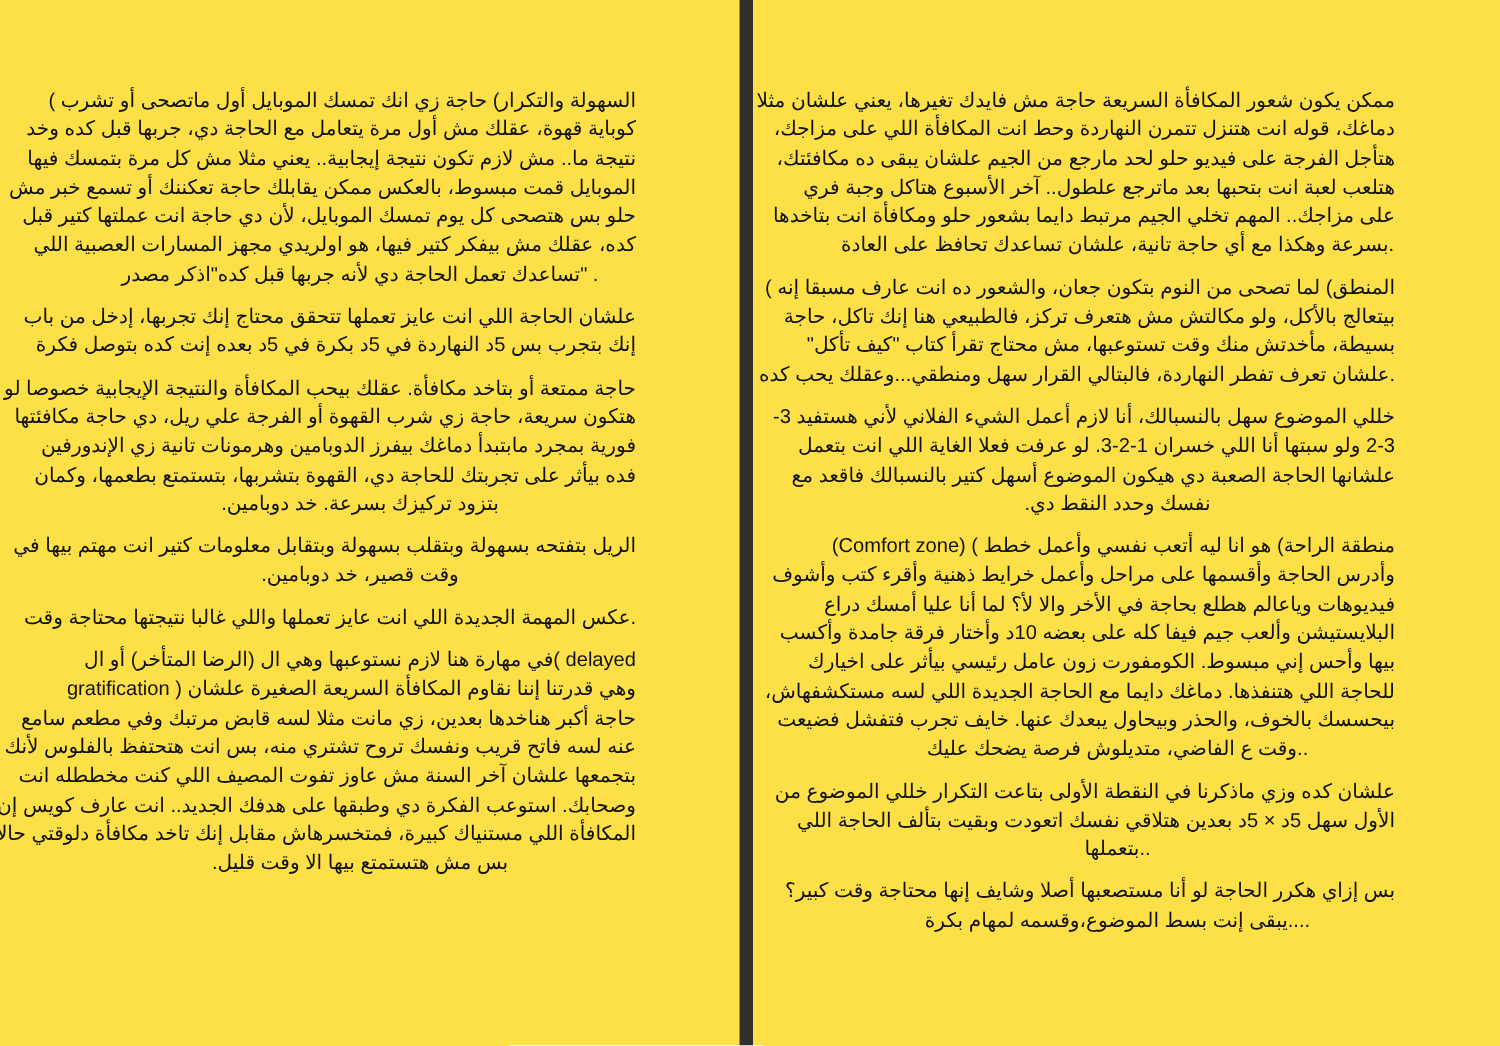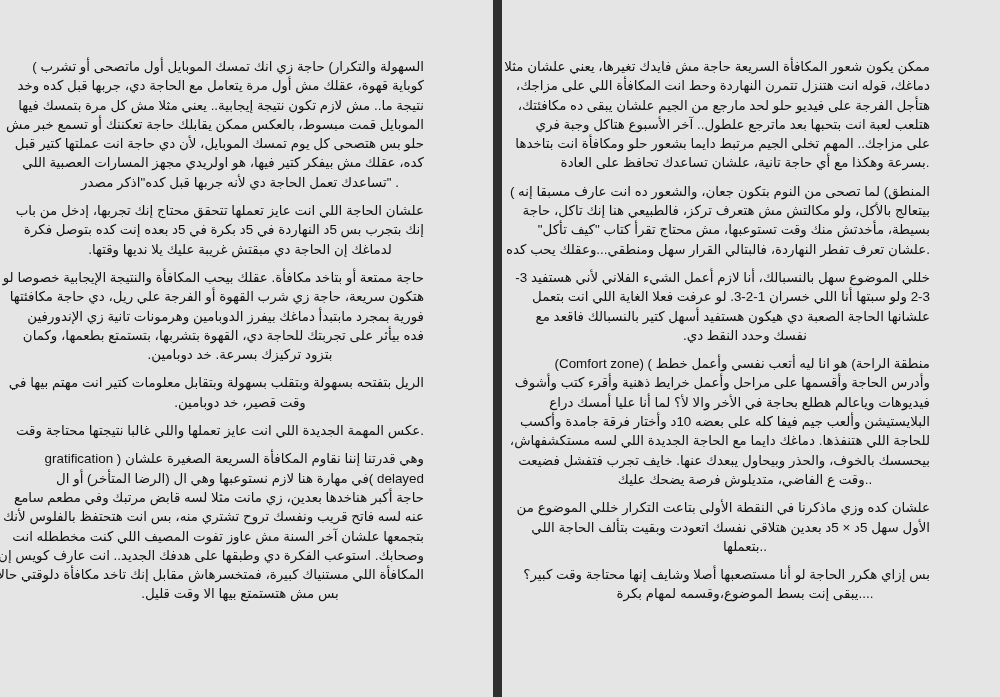--- a/index.html
+++ b/index.html
@@ -12,21 +12,21 @@
       height: 697px;
       position: relative;
       overflow: hidden;
       font-family: "Liberation Sans", "DejaVu Sans", sans-serif;
       color: #111111;
     }
     .page {
       position: absolute;
       top: 0;
       height: 697px;
-      background: #e5e5e5;
+      background: #fde047;
     }
     .page-left {
       left: 0;
       width: 493px;
     }
     .page-right {
       left: 502px;
       width: 498px;
     }
     .divider {
@@ -74,39 +74,38 @@
       <span class="line">كوباية قهوة، عقلك مش أول مرة يتعامل مع الحاجة دي، جربها قبل كده وخد</span>
       <span class="line">نتيجة ما.. مش لازم تكون نتيجة إيجابية.. يعني مثلا مش كل مرة بتمسك فيها</span>
       <span class="line">الموبايل قمت مبسوط، بالعكس ممكن يقابلك حاجة تعكننك أو تسمع خبر مش</span>
       <span class="line">حلو بس هتصحى كل يوم تمسك الموبايل، لأن دي حاجة انت عملتها كتير قبل</span>
       <span class="line">كده، عقلك مش بيفكر كتير فيها، هو اولريدي مجهز المسارات العصبية اللي</span>
       <span class="line">. "تساعدك تعمل الحاجة دي لأنه جربها قبل كده"اذكر مصدر</span>
     </p>
     <p class="para">
       <span class="line">علشان الحاجة اللي انت عايز تعملها تتحقق محتاج إنك تجربها، إدخل من باب</span>
       <span class="line">إنك بتجرب بس 5د النهاردة في 5د بكرة في 5د بعده إنت كده بتوصل فكرة</span>
-      <span class="line">لدماغك إن الحاجة دي مبقتش غريبة عليك يلا نديها وقتها.</span>
     </p>
     <p class="para">
       <span class="line">حاجة ممتعة أو بتاخد مكافأة. عقلك بيحب المكافأة والنتيجة الإيجابية خصوصا لو</span>
       <span class="line">هتكون سريعة، حاجة زي شرب القهوة أو الفرجة علي ريل، دي حاجة مكافئتها</span>
       <span class="line">فورية بمجرد مابتبدأ دماغك بيفرز الدوبامين وهرمونات تانية زي الإندورفين</span>
       <span class="line">فده بيأثر على تجربتك للحاجة دي، القهوة بتشربها، بتستمتع بطعمها، وكمان</span>
       <span class="line">بتزود تركيزك بسرعة. خد دوبامين.</span>
     </p>
     <p class="para">
       <span class="line">الريل بتفتحه بسهولة وبتقلب بسهولة وبتقابل معلومات كتير انت مهتم بيها في</span>
       <span class="line">وقت قصير، خد دوبامين.</span>
     </p>
     <p class="para">
       <span class="line">.عكس المهمة الجديدة اللي انت عايز تعملها واللي غالبا نتيجتها محتاجة وقت</span>
     </p>
     <p class="para">
+      <span class="line">delayed )في مهارة هنا لازم نستوعبها وهي ال (الرضا المتأخر) أو ال</span>
       <span class="line">وهي قدرتنا إننا نقاوم المكافأة السريعة الصغيرة علشان  ( gratification</span>
-      <span class="line">delayed )في مهارة هنا لازم نستوعبها وهي ال (الرضا المتأخر) أو ال</span>
       <span class="line">حاجة أكبر  هناخدها بعدين، زي مانت مثلا لسه قابض مرتبك وفي مطعم سامع</span>
       <span class="line">عنه لسه فاتح قريب ونفسك تروح تشتري منه، بس انت هتحتفظ بالفلوس لأنك</span>
       <span class="line">بتجمعها علشان آخر السنة مش عاوز تفوت المصيف اللي كنت مخططله انت</span>
       <span class="line">وصحابك. استوعب الفكرة دي وطبقها على هدفك الجديد.. انت عارف كويس إن</span>
       <span class="line">المكافأة اللي مستنياك كبيرة، فمتخسرهاش مقابل إنك تاخد مكافأة دلوقتي حالا</span>
       <span class="line">بس مش هتستمتع بيها الا وقت قليل.</span>
     </p>
   </div>
 </div>
 
@@ -124,28 +123,29 @@
     </p>
     <p class="para">
       <span class="line">المنطق) لما تصحى من النوم بتكون جعان، والشعور ده انت عارف مسبقا إنه )</span>
       <span class="line">بيتعالج بالأكل، ولو مكالتش مش هتعرف تركز، فالطبيعي هنا إنك تاكل، حاجة</span>
       <span class="line">بسيطة، مأخدتش منك وقت تستوعبها، مش محتاج تقرأ كتاب "كيف تأكل"</span>
       <span class="line">.علشان تعرف تفطر النهاردة، فالبتالي القرار سهل ومنطقي...وعقلك يحب كده</span>
     </p>
     <p class="para">
       <span class="line">خللي الموضوع سهل بالنسبالك، أنا لازم أعمل الشيء الفلاني لأني هستفيد 3-</span>
       <span class="line">2-3 ولو سبتها أنا اللي خسران 1-2-3. لو عرفت فعلا الغاية اللي انت بتعمل</span>
-      <span class="line">علشانها الحاجة الصعبة دي هيكون هستفيد أسهل كتير بالنسبالك فاقعد مع</span>
+      <span class="line">علشانها الحاجة الصعبة دي هيكون الموضوع أسهل كتير بالنسبالك فاقعد مع</span>
       <span class="line">نفسك وحدد النقط دي.</span>
     </p>
     <p class="para">
       <span class="line">منطقة الراحة) هو انا ليه أتعب نفسي وأعمل خطط ) (Comfort zone)</span>
       <span class="line">وأدرس الحاجة وأقسمها على مراحل وأعمل خرايط ذهنية وأقرء كتب وأشوف</span>
       <span class="line">فيديوهات وياعالم هطلع بحاجة في الأخر والا لأ؟ لما أنا عليا أمسك دراع</span>
       <span class="line">البلايستيشن وألعب جيم فيفا كله على بعضه 10د وأختار فرقة جامدة وأكسب</span>
+      <span class="line">بيها وأحس إني مبسوط. الكومفورت زون عامل رئيسي بيأثر على اخيارك</span>
       <span class="line">للحاجة اللي هتنفذها. دماغك دايما مع الحاجة الجديدة اللي لسه مستكشفهاش،</span>
       <span class="line">بيحسسك بالخوف، والحذر وبيحاول يبعدك عنها. خايف تجرب فتفشل فضيعت</span>
       <span class="line">..وقت ع الفاضي، متديلوش فرصة يضحك عليك</span>
     </p>
     <p class="para">
       <span class="line">علشان كده وزي ماذكرنا في النقطة الأولى بتاعت التكرار خللي الموضوع من</span>
       <span class="line">الأول سهل 5د × 5د بعدين هتلاقي نفسك اتعودت وبقيت بتألف الحاجة اللي</span>
       <span class="line">..بتعملها</span>
     </p>
     <p class="para">

